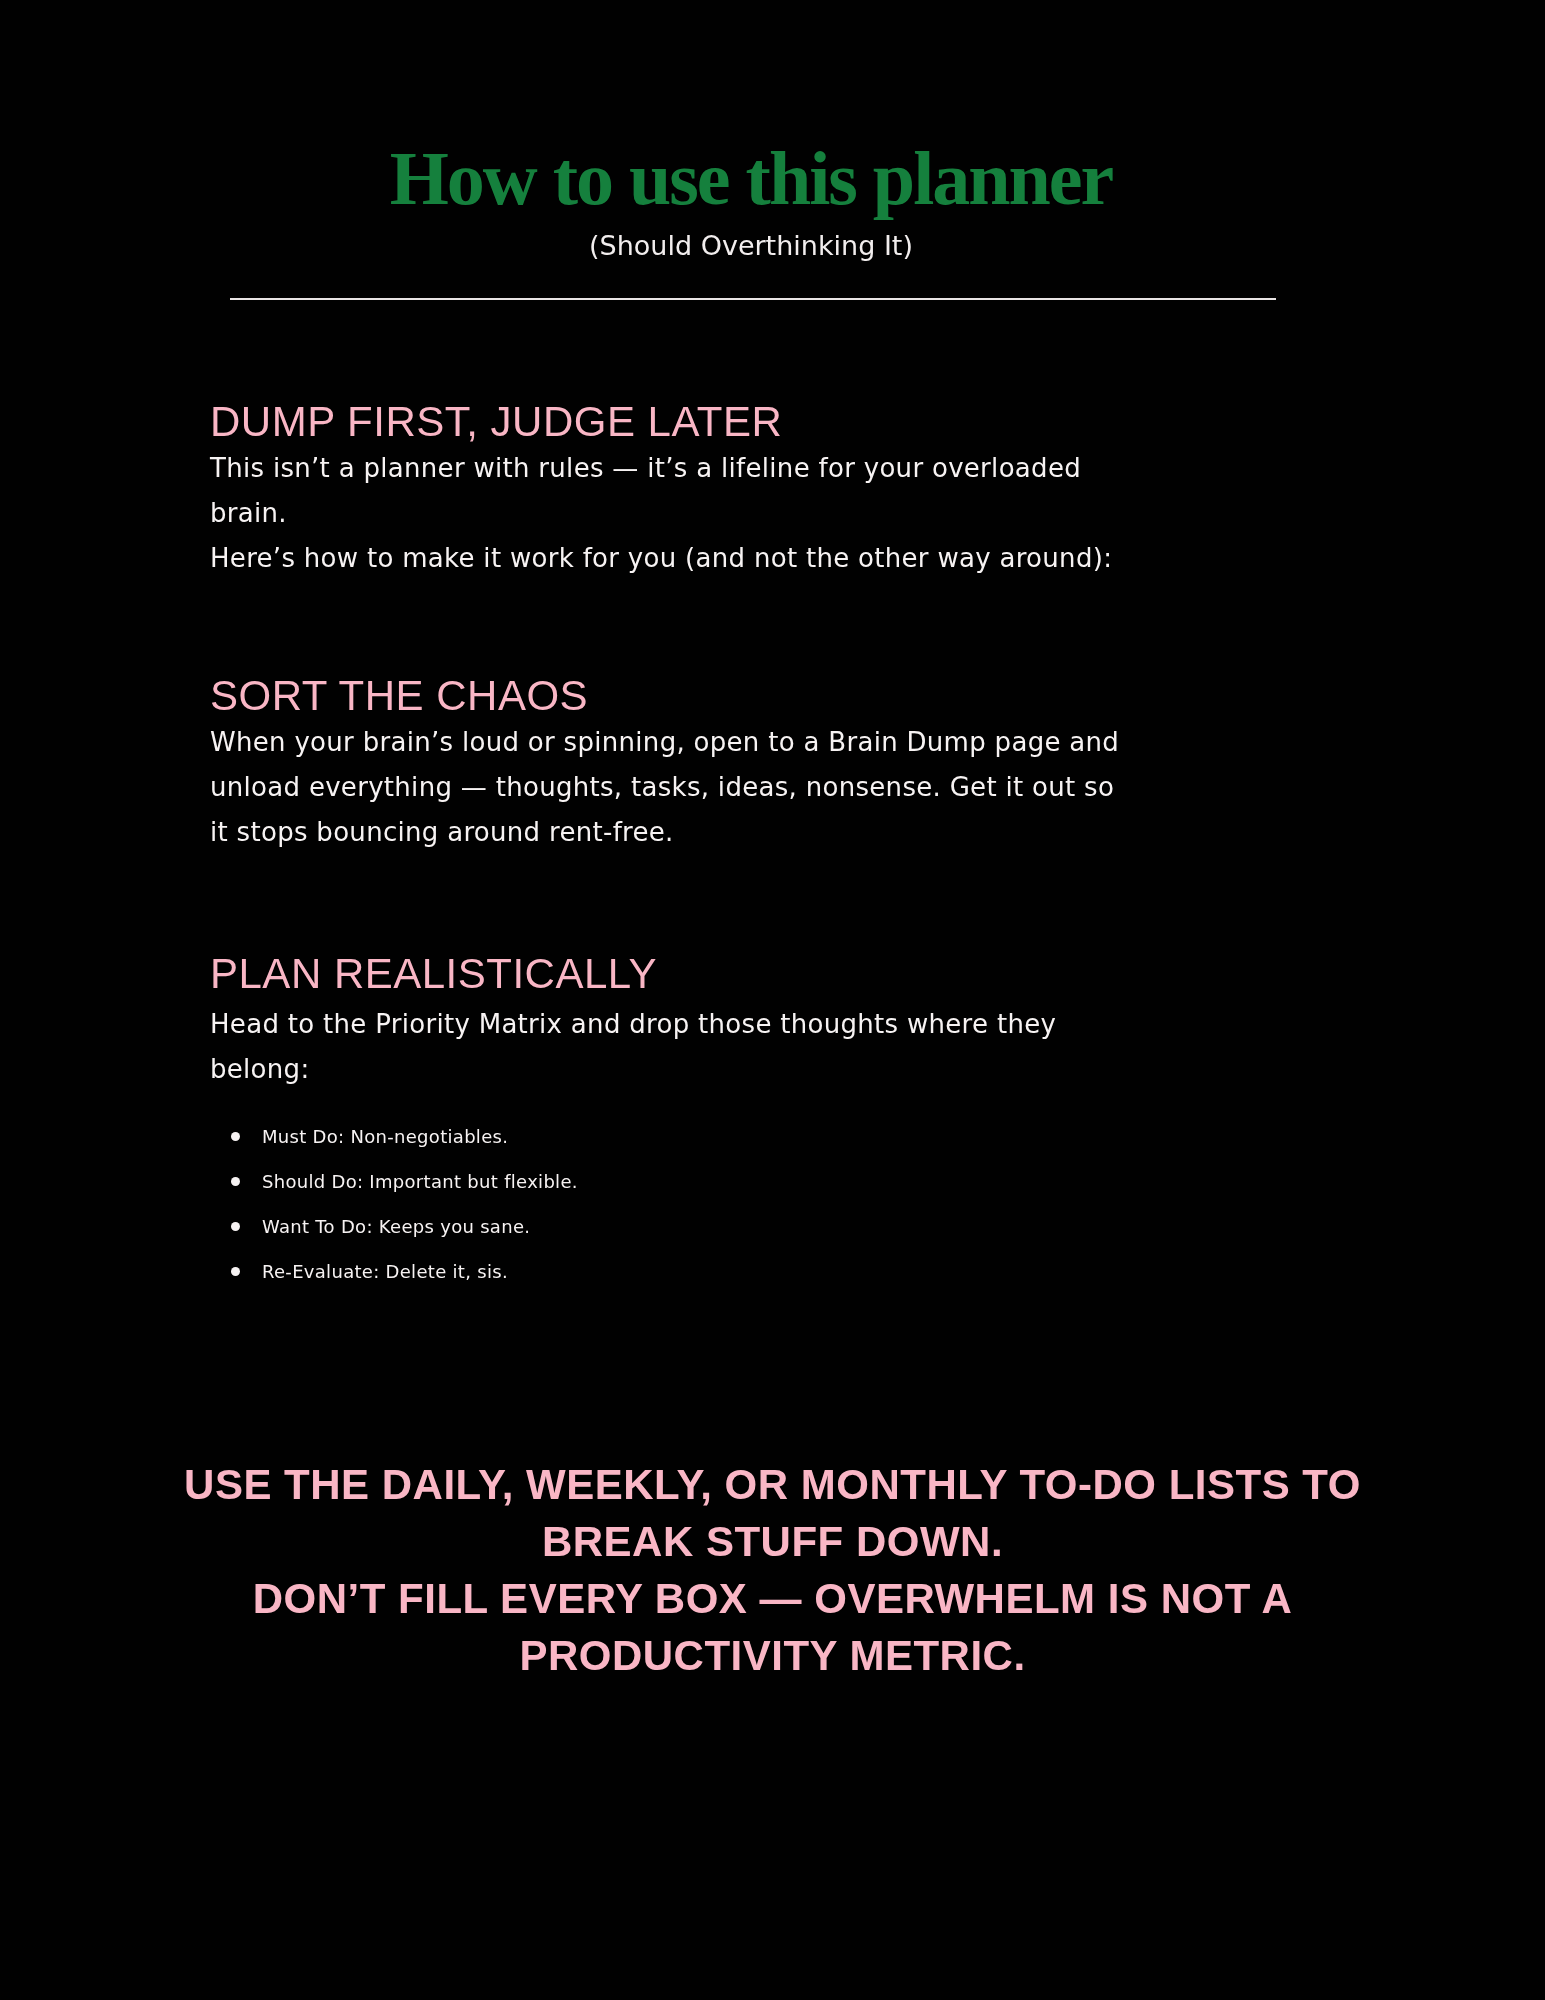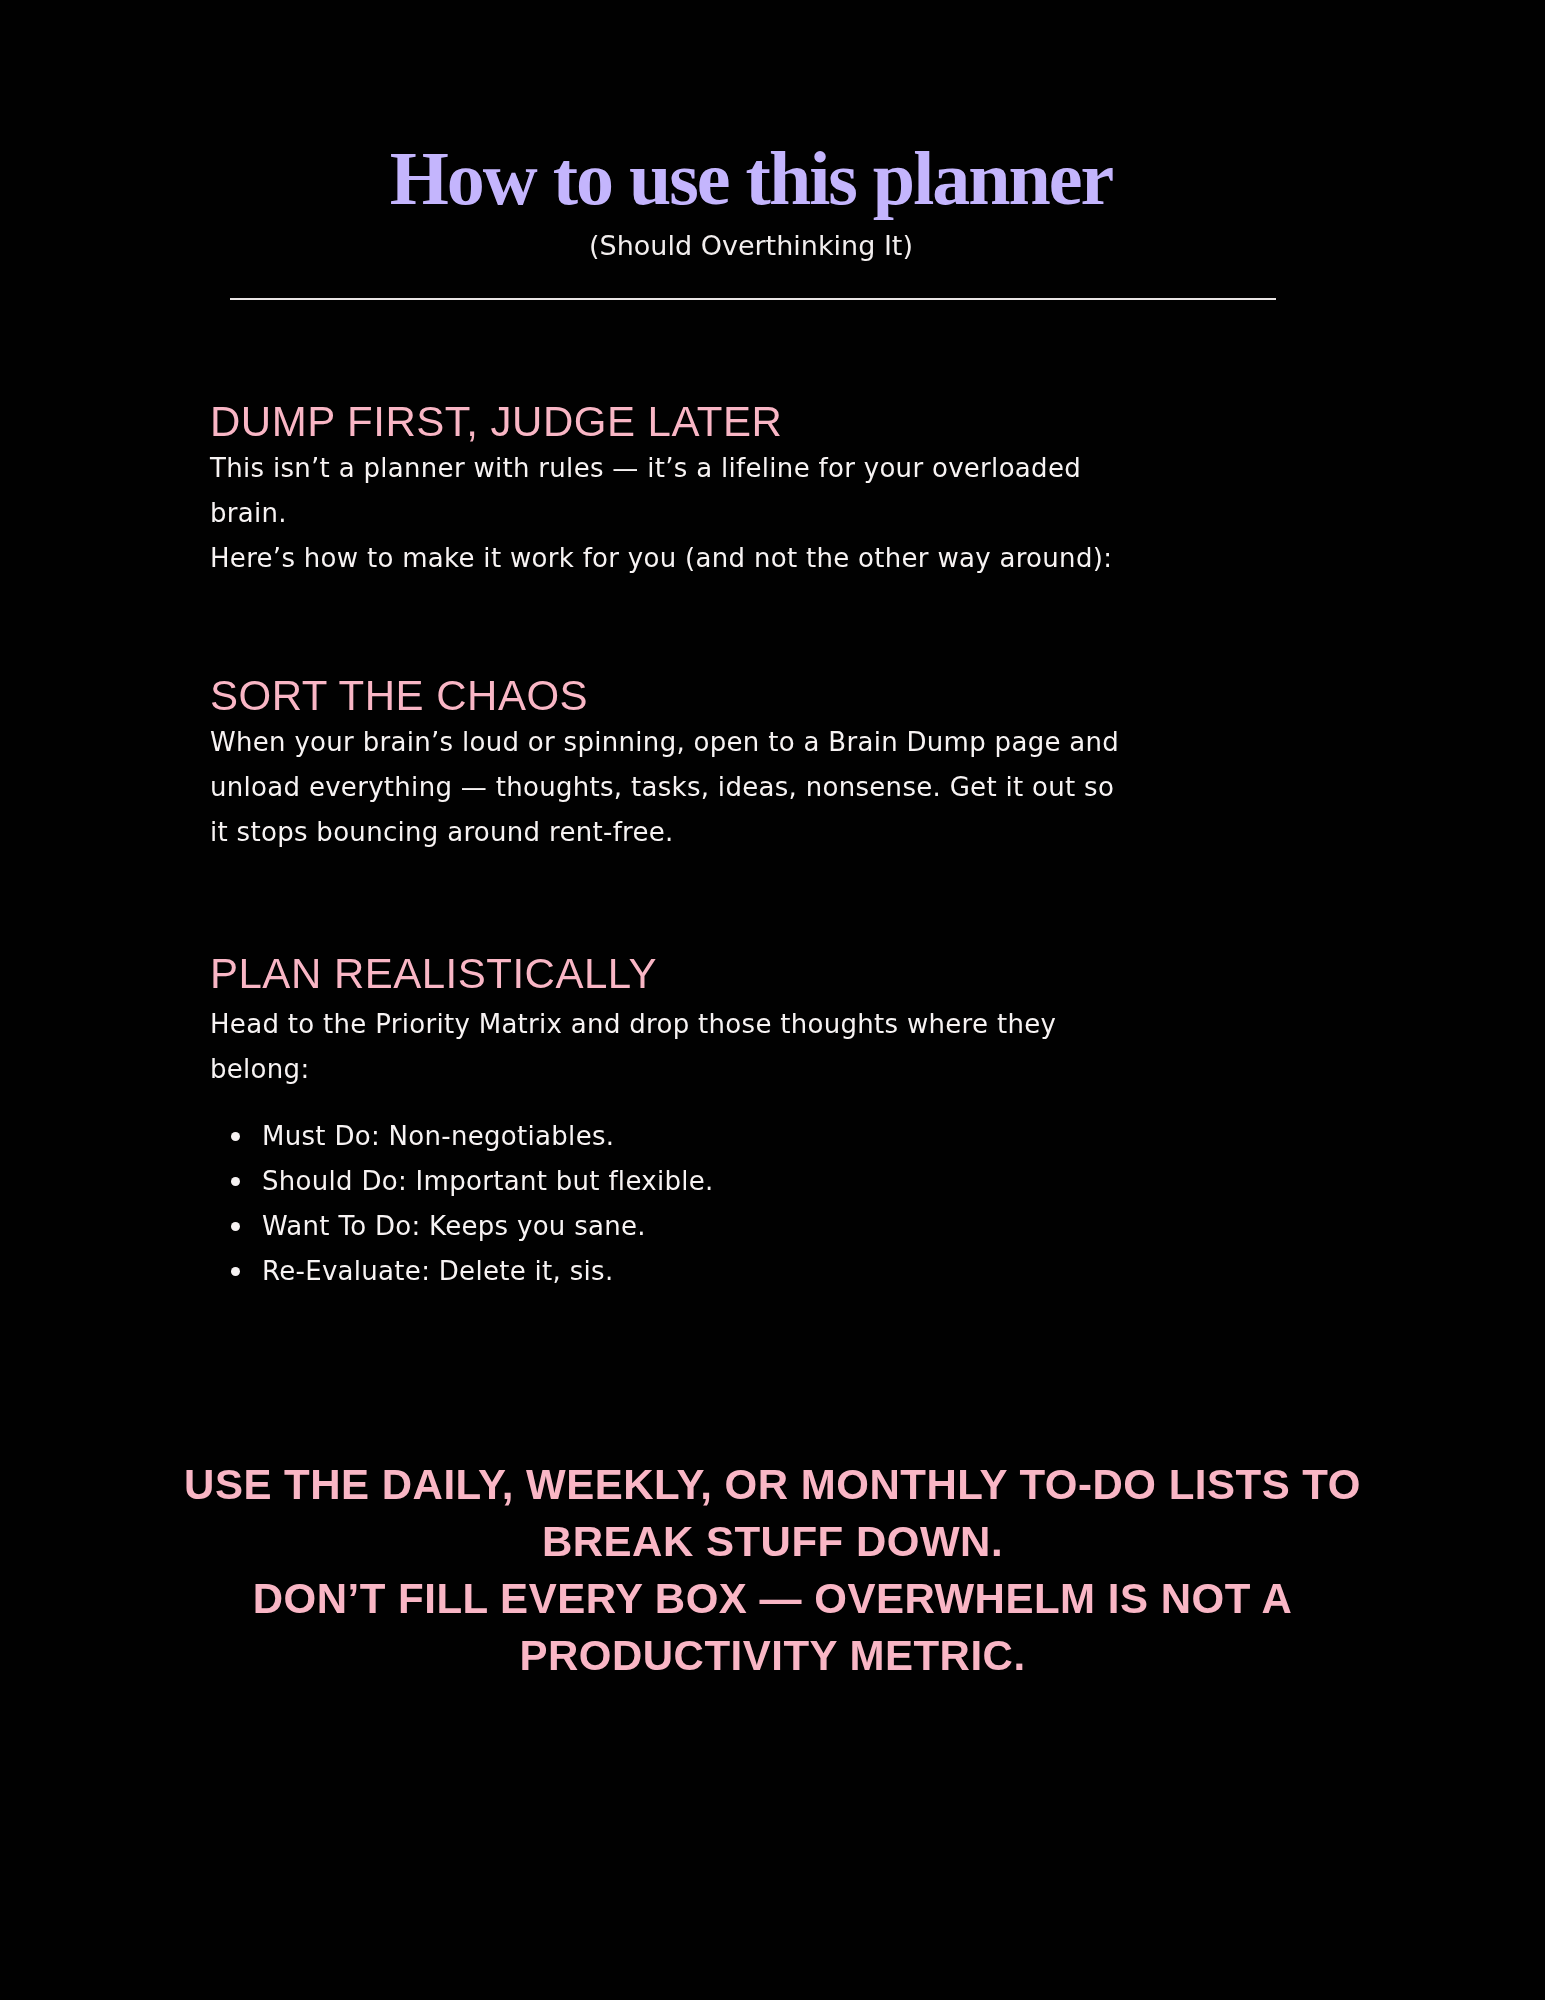--- a/index.html
+++ b/index.html
@@ -21,21 +21,21 @@
     left: 0;
     width: 1502px; 
     text-align: center;
   }
   .title {
     font-family: "Liberation Serif", "DejaVu Serif", serif;
     font-weight: 600;
     font-size: 76px;
     line-height: 1.0;
     letter-spacing: -2px;
-    color: #c4b5fd;
+    color: #15803d;
   }
   .subtitle {
     margin-top: 14px;
     font-size: 27px;
     line-height: 1.2;
     color: #F2EEEE;
     font-weight: 400;
   }
   .divider {
     position: absolute;
@@ -68,21 +68,21 @@
   .section-body.tight {
     margin-top: 6px;
   }
   .bullet-list {
     margin: 0;
     padding: 0 0 0 52px;
     list-style: none;
   }
   .bullet-list li {
     position: relative;
-    font-size: 26px;
+    font-size: 18px;
     line-height: 45px;
     color: #F7F3F3;
     letter-spacing: 0.3px;
   }
   .bullet-list li::before {
     content: "";
     position: absolute;
     left: -31px;
     top: 18px;
     width: 9px;

